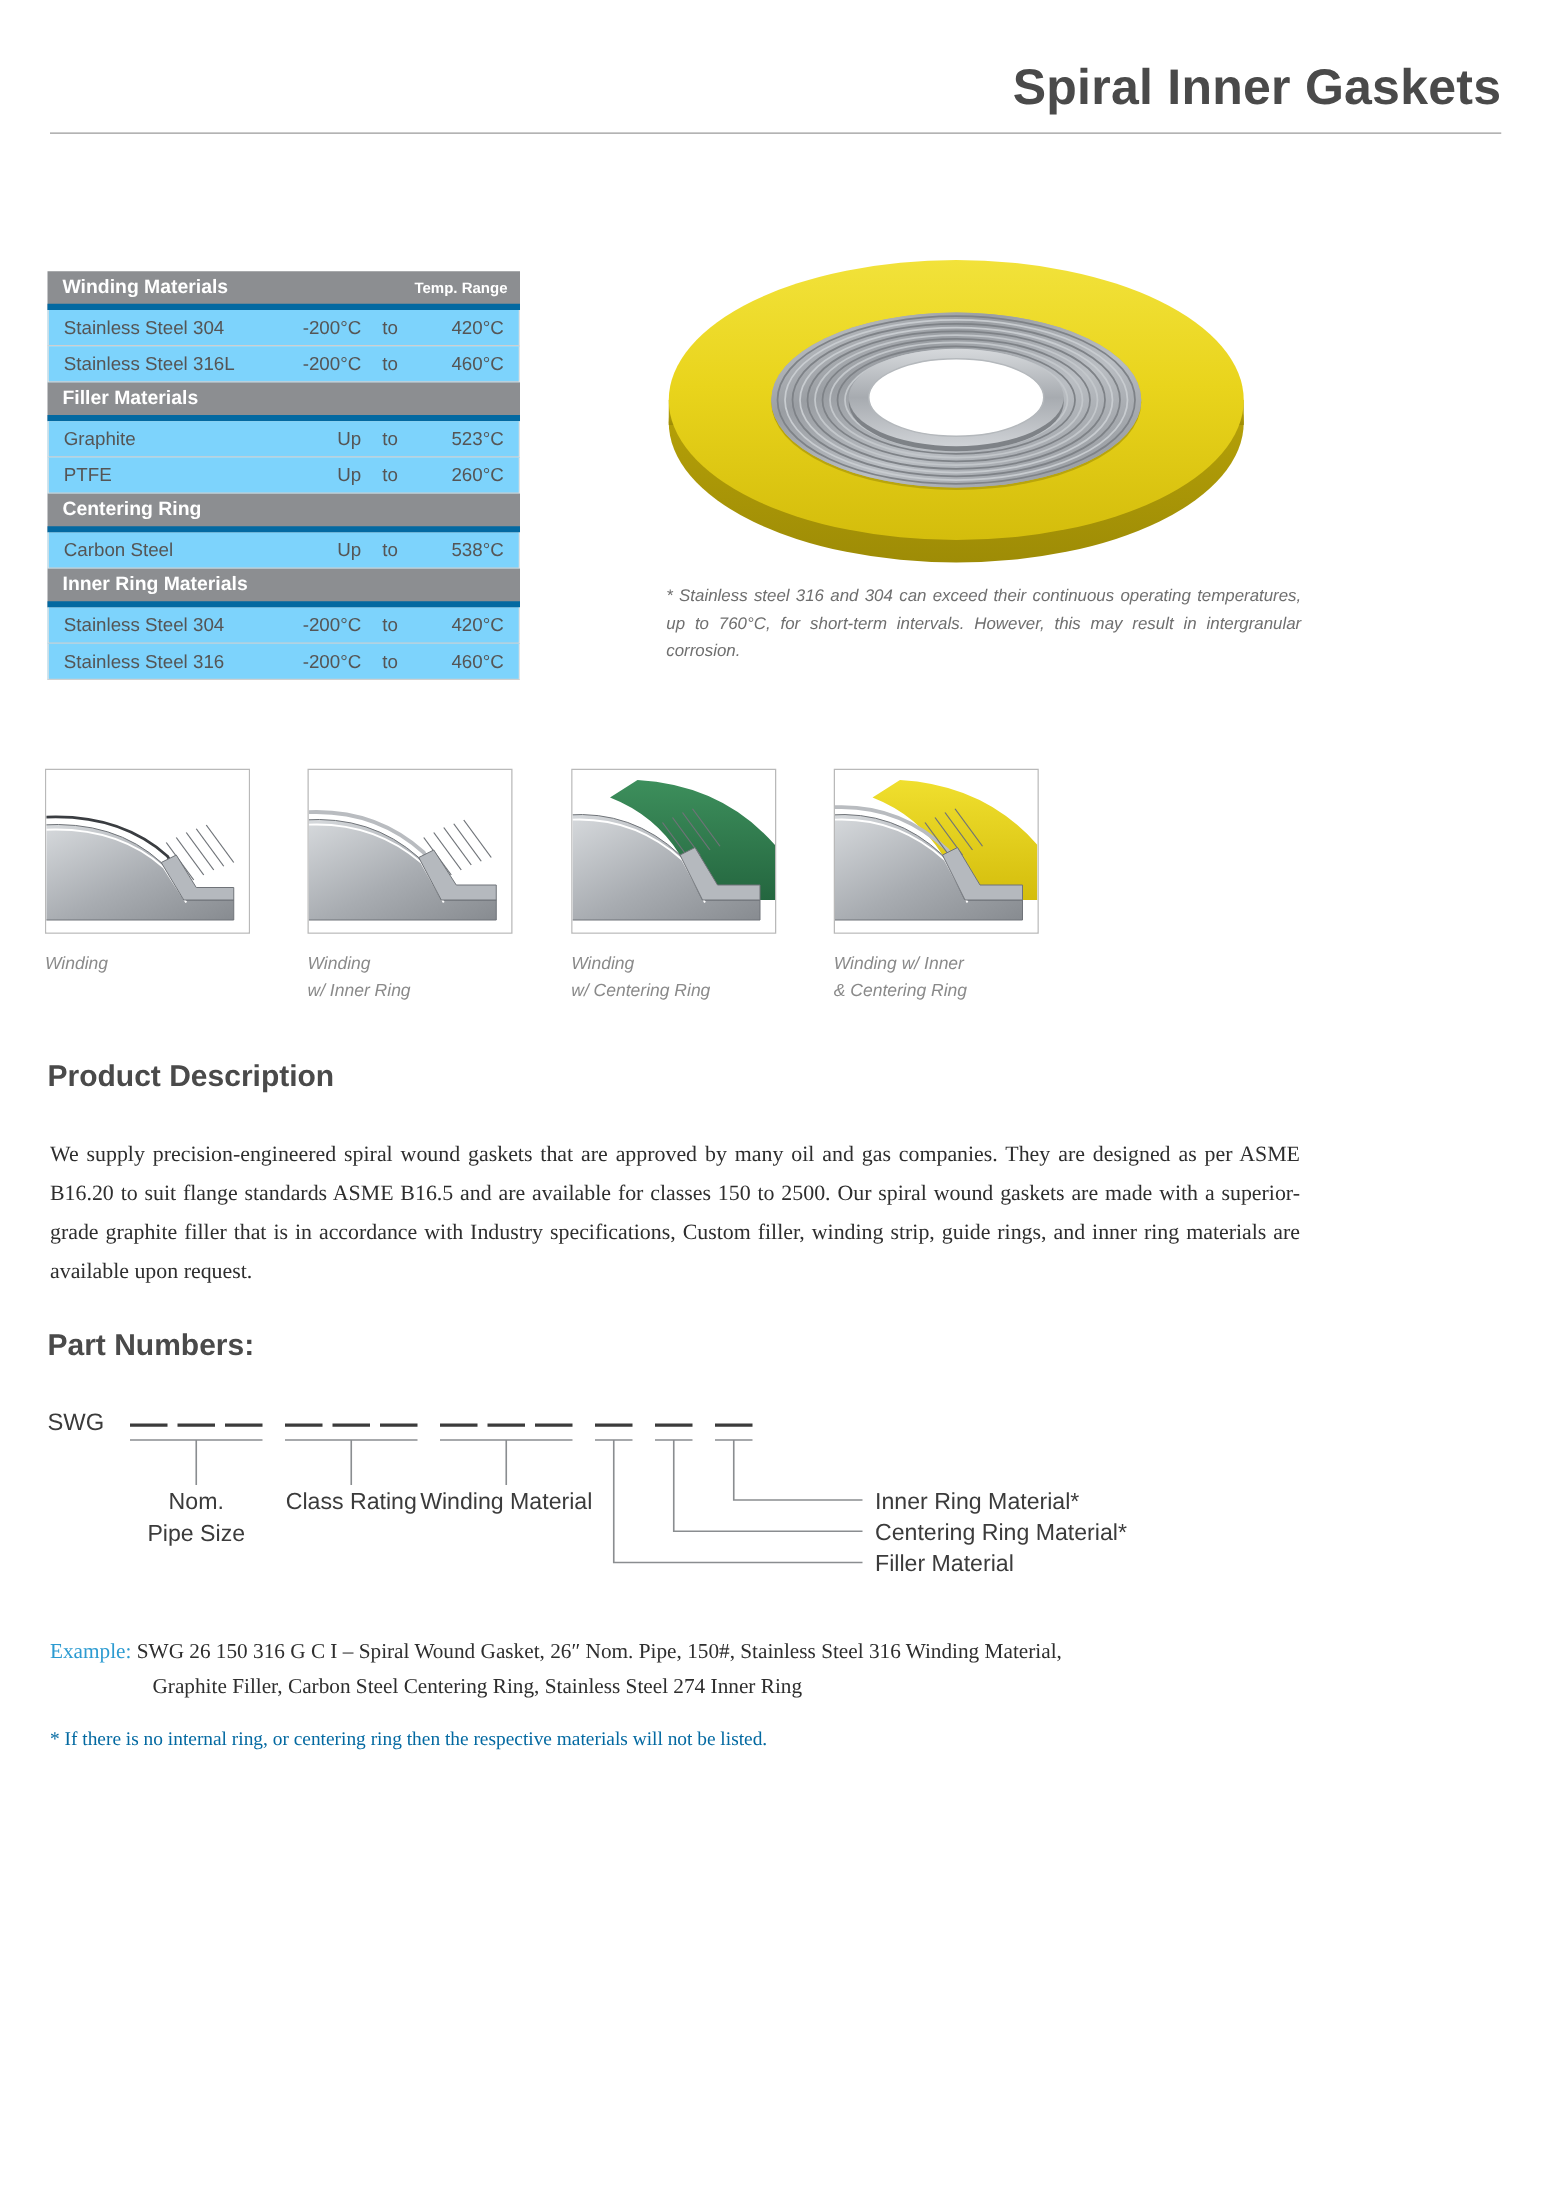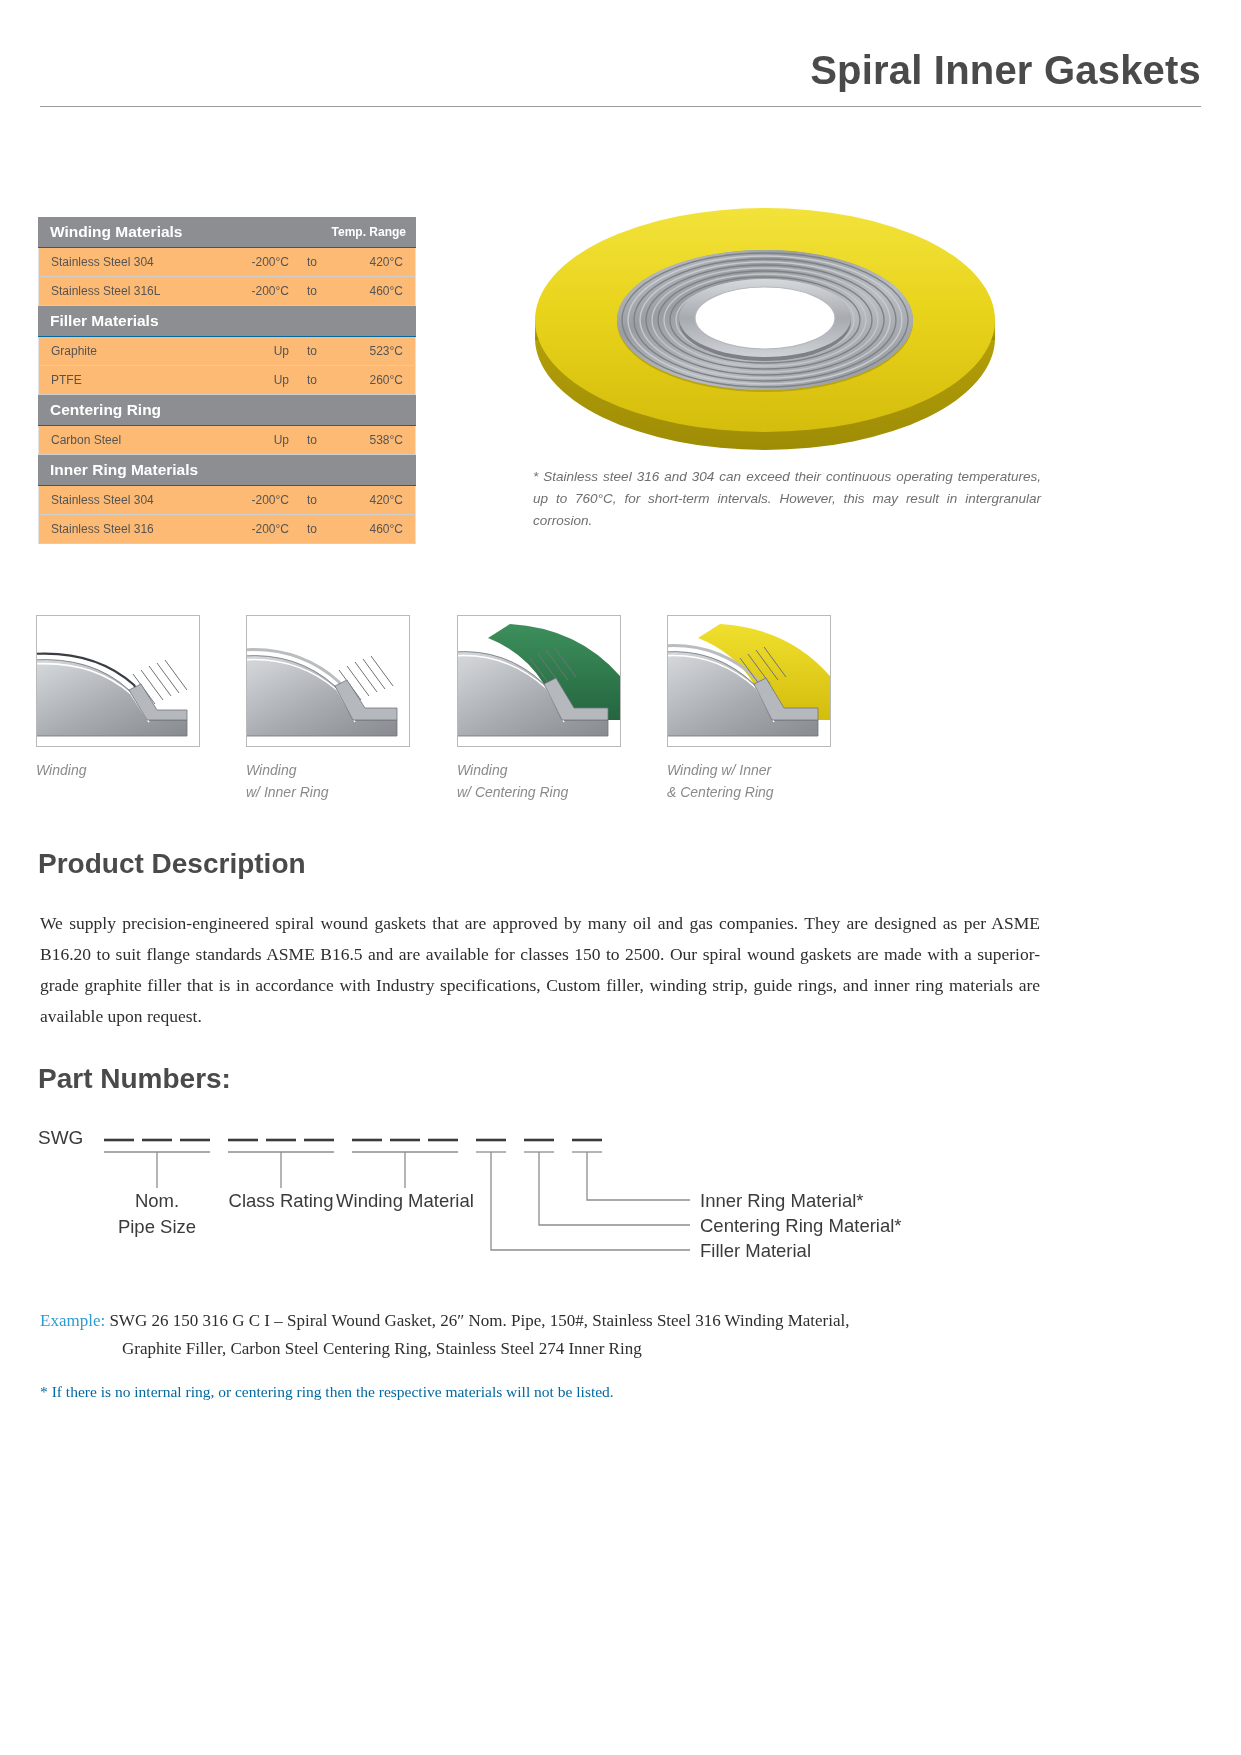--- a/index.html
+++ b/index.html
@@ -52,36 +52,36 @@
     height: 29px;
     box-sizing: border-box;
   }
   .spec-row.section {
     background: #8c8e91;
     color: #ffffff;
     font-weight: bold;
     font-size: 15.5px;
     padding-left: 12px;
     height: 31px;
-    border-bottom: 1px solid #0369a1;
+    border-bottom: 5px solid #0369a1;
   }
   .spec-row.section .sec-name {
     flex: 1;
   }
   .spec-row.section .sec-range {
     padding-right: 10px;
     font-size: 12px;
   }
   .spec-row.data {
-    background: #fdba74;
+    background: #7dd3fc;
     border-bottom: 1px solid #cfcfcf;
     border-left: 1px solid #e2e2e2;
     border-right: 1px solid #e2e2e2;
     color: #555555;
-    font-size: 12px;
+    font-size: 15px;
   }
   .spec-row.data .mat {
     flex: 1;
     padding-left: 12px;
   }
   .spec-row.data .lo {
     width: 74px;
     text-align: right;
   }
   .spec-row.data .to {
@@ -148,21 +148,21 @@
     width: 190px;
   }
   .cap-1 { left: 0px; }
   .cap-2 { left: 210px; }
   .cap-3 { left: 421px; }
   .cap-4 { left: 631px; }
 
   
   .section-heading {
     position: absolute;
-    font-size: 28px;
+    font-size: 24px;
     font-weight: bold;
     color: #4a4a4a;
   }
   #desc-heading { left: 38px; top: 848px; }
   #part-heading { left: 38px; top: 1063px; }
 
   
   .body-text {
     position: absolute;
     left: 40px;

